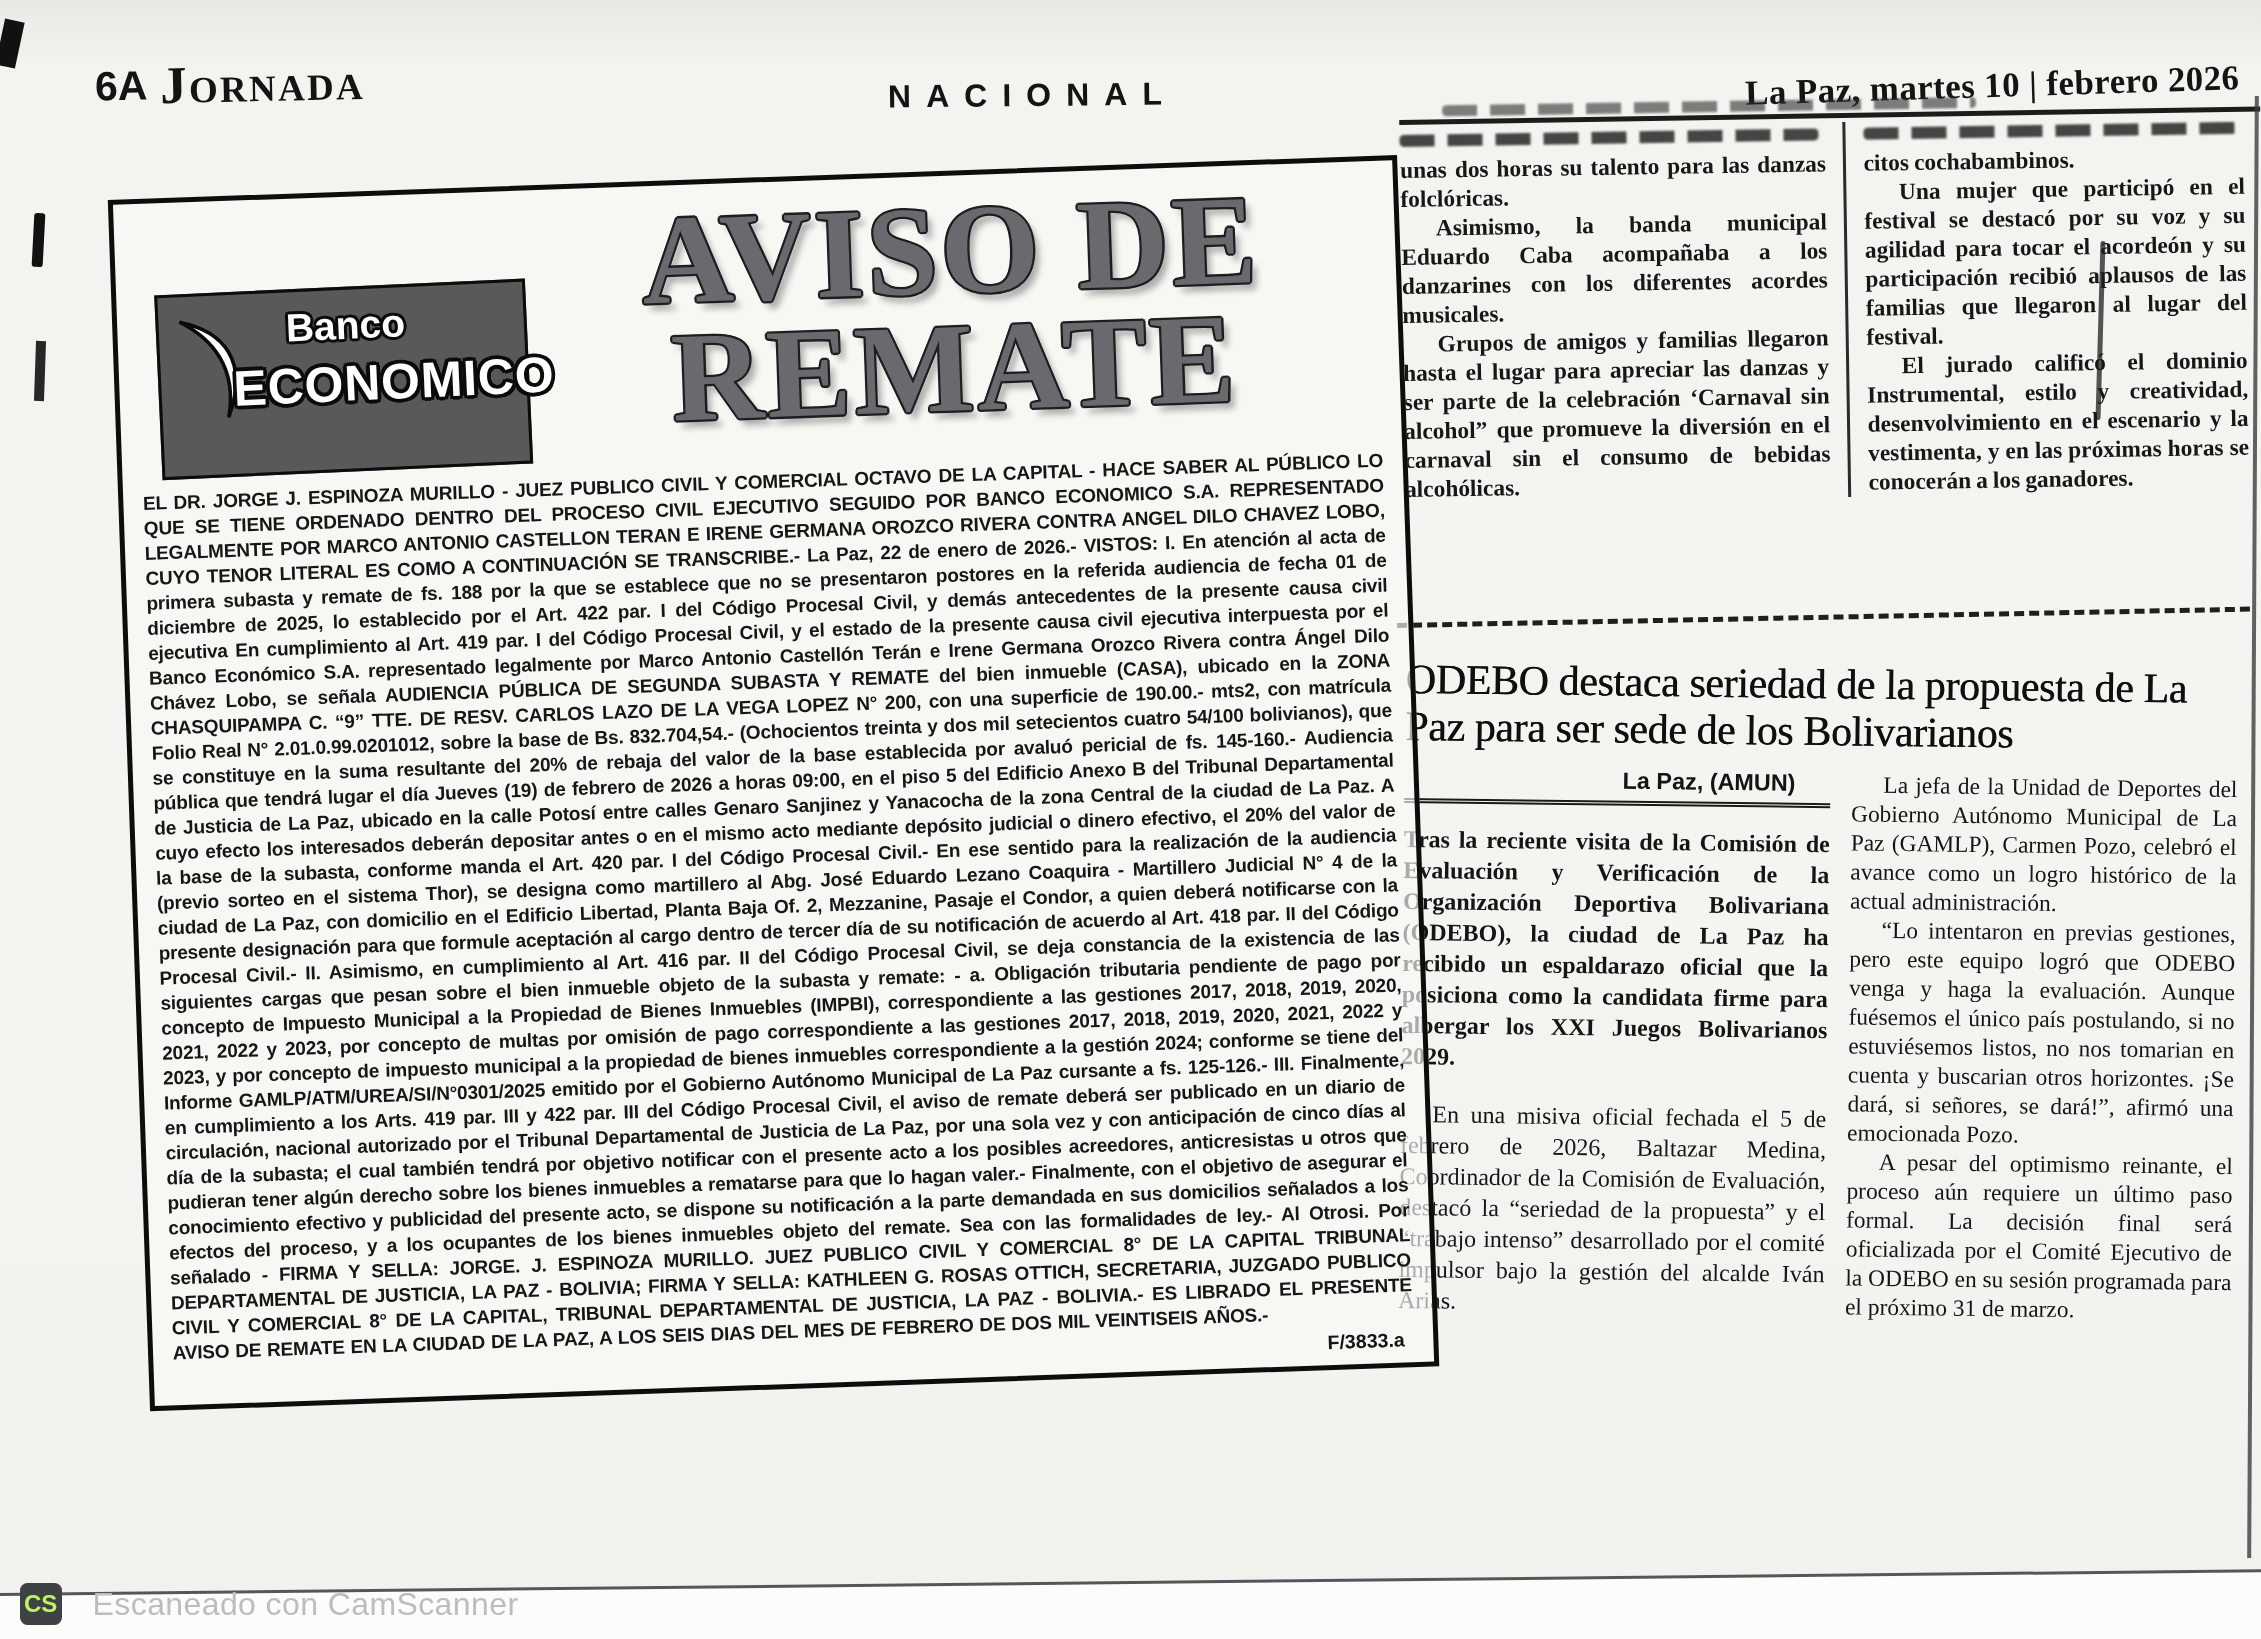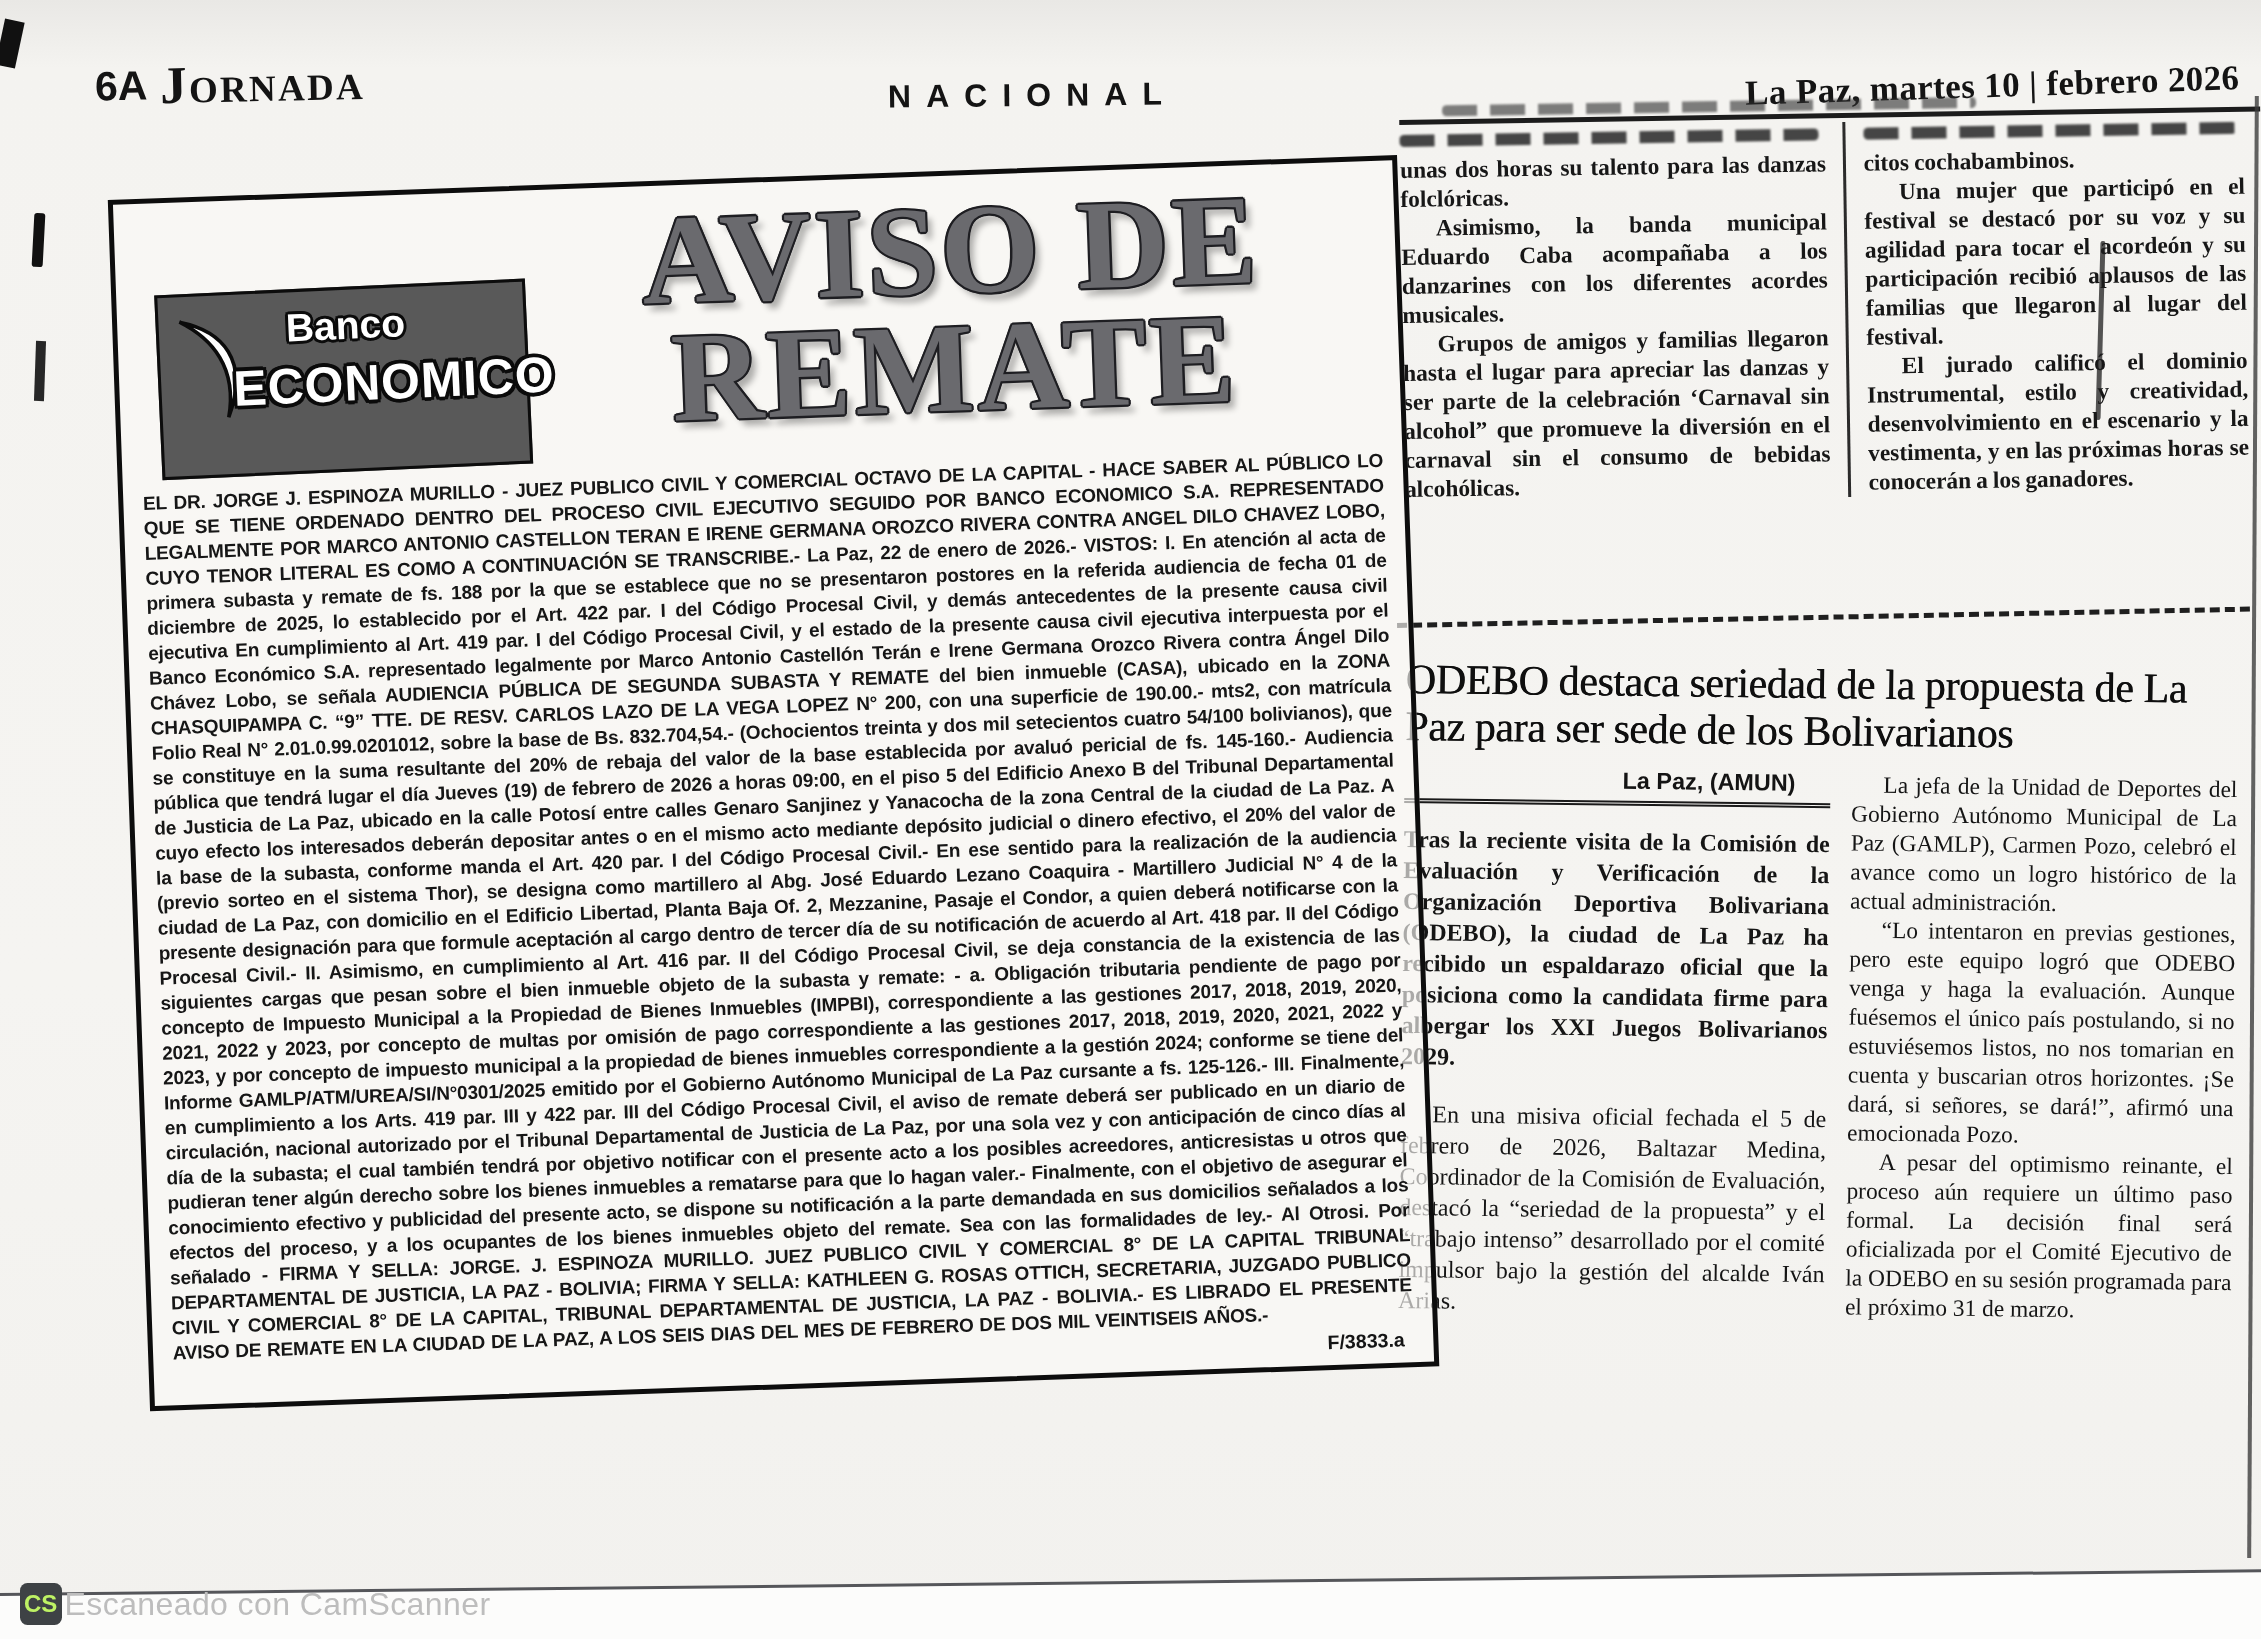--- a/index.html
+++ b/index.html
@@ -79,21 +79,21 @@
   #art-redge{left:2251px;top:96px;width:3.8px;height:1462px;background:#3c3c3c;opacity:.8;transform:rotate(0.3deg);}
   #art-pen{left:2098px;top:241px;width:5.3px;height:179px;background:#1d1d1d;opacity:.75;border-radius:2.3px;transform:rotate(1.6deg);}
 
   
   #scan-strip{position:absolute;left:-15px;top:1581px;width:2306px;height:90px;background:#fcfcfb;
               border-top:3px solid #55565a;transform:rotate(-0.6deg);z-index:4;}
   #watermark{position:absolute;left:19.6px;top:1583px;display:flex;align-items:center;z-index:5;}
   .cs-icon{width:42px;height:42px;background:#3e4245;border-radius:7.5px;color:#bef264;
            font-family:"Liberation Sans","DejaVu Sans",sans-serif;font-weight:bold;font-size:24px;
            display:flex;align-items:center;justify-content:center;}
-  .wm-text{margin-left:3px;font-family:"Liberation Sans","DejaVu Sans",sans-serif;
+  .wm-text{margin-left:31px;font-family:"Liberation Sans","DejaVu Sans",sans-serif;
            font-size:32px;color:#bdbdbd;letter-spacing:0.4px;}
 </style>
 </head>
 <body>
 
 <div id="page">
 
   <div class="hdr-edition">6A</div>
   <div class="hdr-masthead">Jornada</div>
   <div class="hdr-section">NACIONAL</div>

